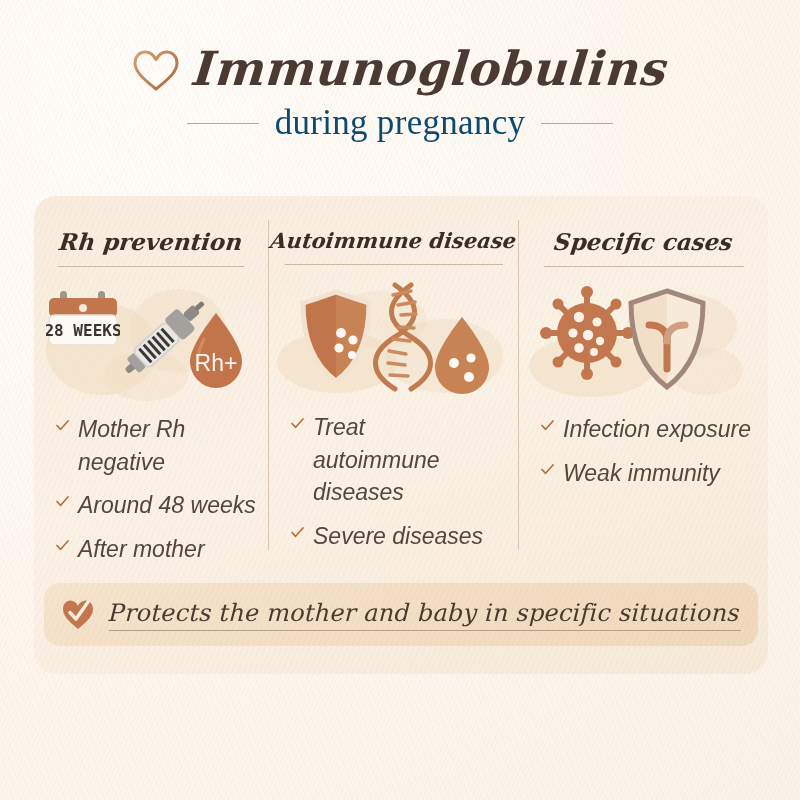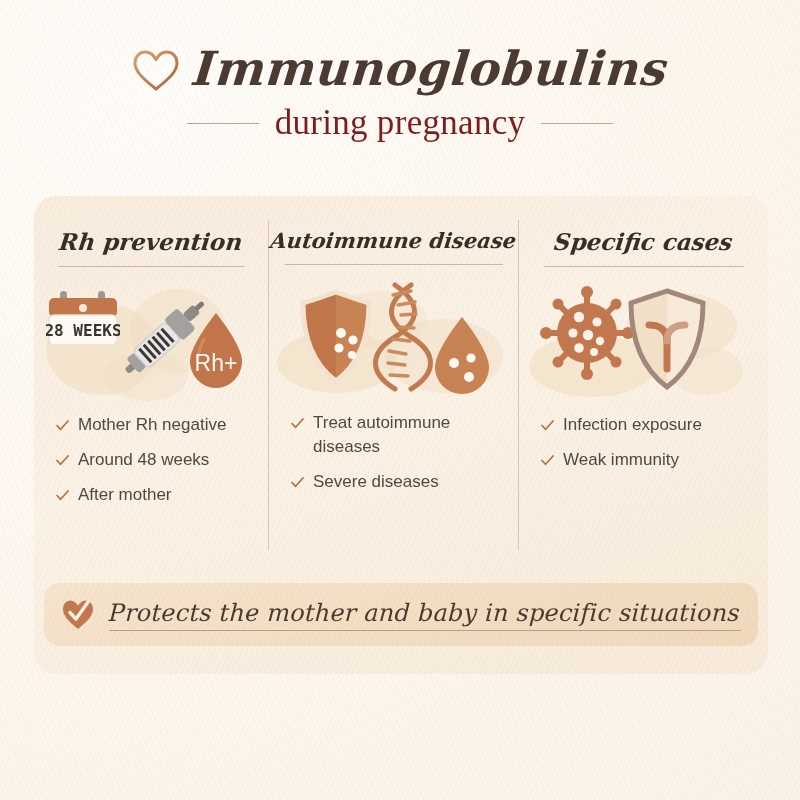--- a/index.html
+++ b/index.html
@@ -38,21 +38,21 @@
     letter-spacing:0.5px;
     color:#4a3a31;
     transform: skewX(-6deg);
     line-height:1.05;
   }
   .sub-row{ display:flex; align-items:center; justify-content:center; gap:16px; margin-top:10px;}
   .sub-dash{ width:72px; height:1px; background:#b9a894; }
   .subtitle{
     font-family:"Liberation Serif", serif;
     font-size:35px;
-    color:#7f1d1d;
+    color:#0c4a6e;
     letter-spacing:0.3px;
   }
 
   
   .card{
     position:absolute; left:34px; top:196px; width:734px; height:478px;
     border-radius:22px;
     background:
       repeating-linear-gradient(115deg,
         rgba(186,156,122,0.07) 0px, rgba(186,156,122,0.07) 1px,
@@ -91,24 +91,25 @@
 
   
   .bullets{ margin-top:8px; padding-left:0; list-style:none; }
   .c1 .bullets{ margin-left:22px; }
   .c2 .bullets{ margin-left:22px; }
   .c3 .bullets{ margin-left:22px; }
   .bullet{ display:flex; gap:9px; margin-bottom:11px; align-items:flex-start; }
   .chk{ flex:0 0 auto; width:13px; height:13px; margin-top:5px; }
   .bullet-text{
     font-family:"Liberation Sans", sans-serif;
-    font-size:17px;
+    font-size:23px;
     color:#55463d;
     line-height:1.42;
     max-width:192px;
+    font-style:italic;
   }
 
   
   .banner{
     position:absolute; left:44px; top:583px; width:714px; height:63px;
     border-radius:16px;
     background:
       repeating-linear-gradient(115deg,
         rgba(180,146,108,0.07) 0px, rgba(180,146,108,0.07) 1px,
         rgba(255,255,255,0) 1px, rgba(255,255,255,0) 5px),

